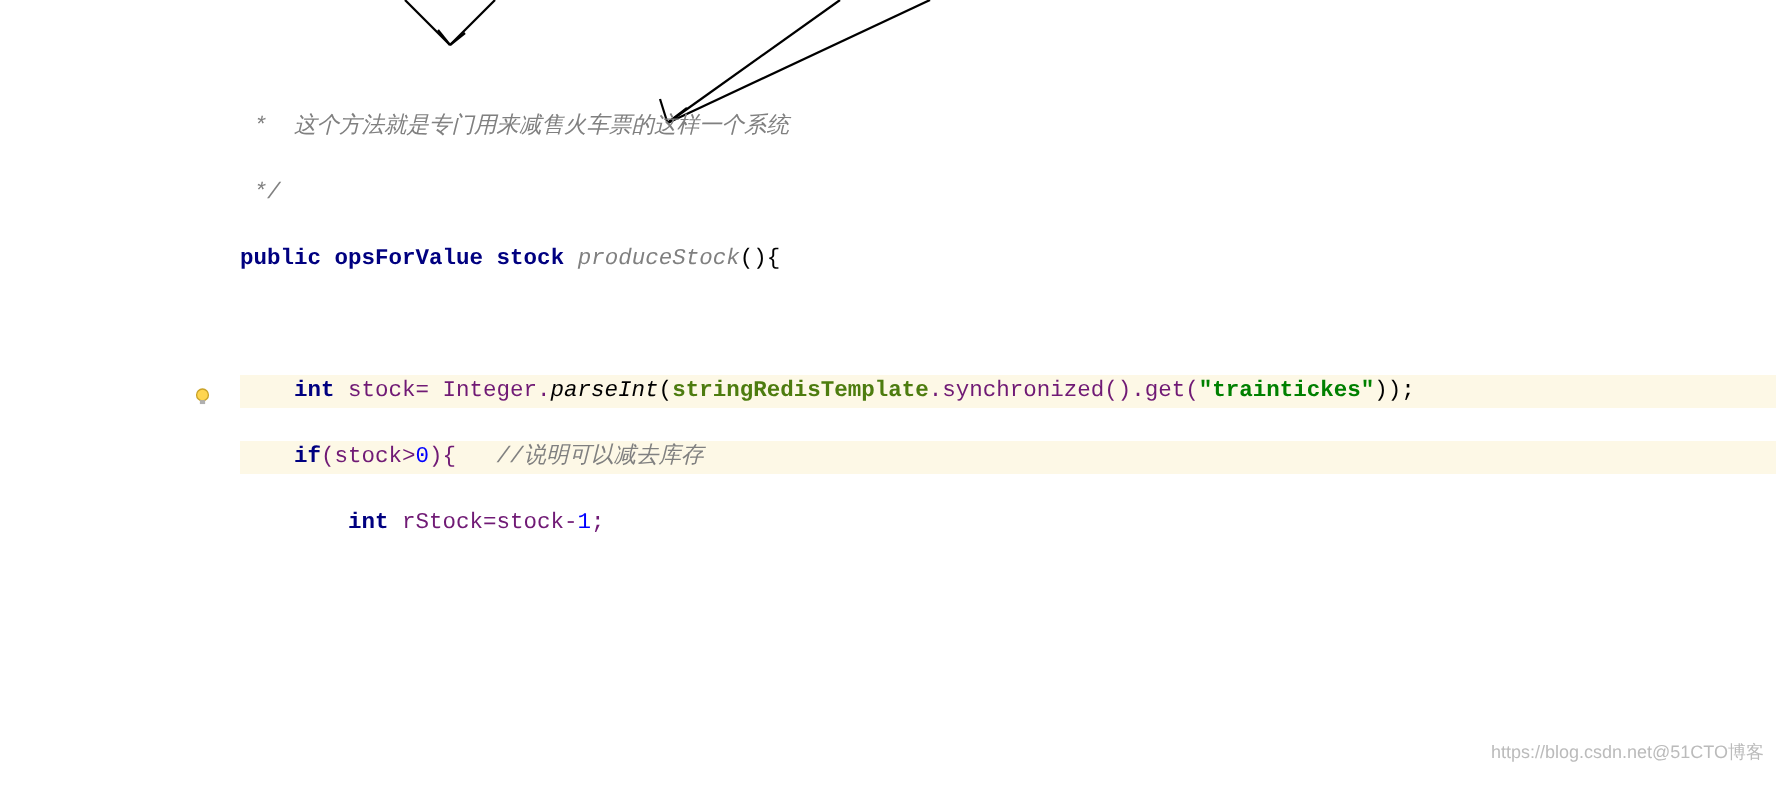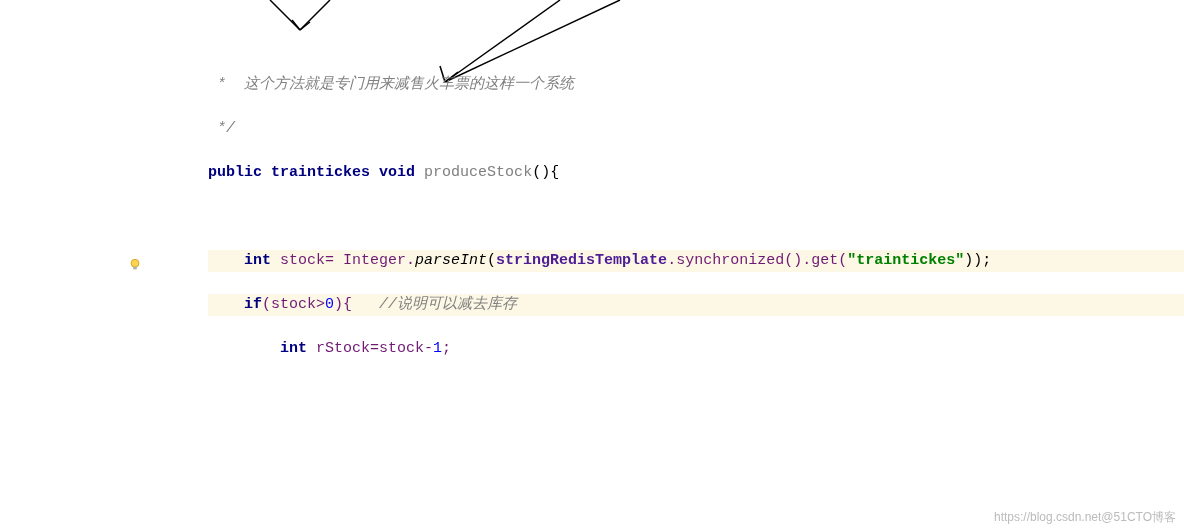--- a/index.html
+++ b/index.html
@@ -30,35 +30,35 @@
   .bulb {
     position: absolute;
     left: 128px;
     top: 258px;
     width: 14px;
     height: 14px;
   }
   .code-area {
     margin-left: 160px;
   }
-  .line { min-height: 22px; margin-left: 48px; }
+  .line { min-height: 22px; }
   .hl-yellow { background: #fdf8e6; }
   .c-comment { color: #808080; font-style: italic; }
   .c-keyword { color: #000080; font-weight: bold; font-family: Liberation Mono, monospace; }
   .c-type    { color: #000080; font-weight: bold; }
   .c-method-italic { color: #000000; font-style: italic; }
-  .c-field-bold { color: #4c1d95; font-weight: bold; }
+  .c-field-bold { color: #4d7c0f; font-weight: bold; }
   .c-string  { color: #008000; font-weight: bold; }
   .c-num     { color: #0000ff; }
   .c-plain   { color: #701a75; }
   .c-paren   { color: #000000; }
   .watermark {
     position: absolute;
     right: 8px;
-    bottom: 4px;
+    bottom: 20px;
     font-family: sans-serif;
     font-size: 12px;
     color: #bbbbbb;
   }
   .arrows {
     position: absolute;
     top: 0;
     left: 0;
     pointer-events: none;
   }
@@ -83,21 +83,21 @@
   <svg class="bulb" viewBox="0 0 16 16">
     <circle cx="8" cy="6" r="4.5" fill="#ffd54f" stroke="#c9a227" stroke-width="1"></circle>
     <rect x="6" y="10" width="4" height="3" fill="#b0b0b0"></rect>
   </svg>
 </div>
 
 <div class="editor">
 <div class="code-area">
 <div class="line"><span class="c-comment"> *  这个方法就是专门用来减售火车票的这样一个系统</span></div>
 <div class="line"><span class="c-comment"> */</span></div>
-<div class="line"><span class="c-keyword">public</span><span class="c-plain"> </span><span class="c-keyword">traintickes</span><span class="c-plain"> </span><span class="c-keyword">void</span><span class="c-plain"> </span><span class="c-plain" style="color:#808080;">produceStock</span><span class="c-paren">(){</span></div>
+<div class="line"><span class="c-keyword">public</span><span class="c-plain"> </span><span class="c-keyword">opsForValue</span><span class="c-plain"> </span><span class="c-keyword">stock</span><span class="c-plain"> </span><span class="c-plain" style="color:#808080;font-style:italic;">produceStock</span><span class="c-paren">(){</span></div>
 <div class="line"></div>
 <div class="line hl-yellow"><span class="c-plain">    </span><span class="c-type">int</span><span class="c-plain"> stock= Integer.</span><span class="c-method-italic">parseInt</span><span class="c-paren">(</span><span class="c-field-bold">stringRedisTemplate</span><span class="c-plain">.synchronized().get(</span><span class="c-string">"traintickes"</span><span class="c-paren">));</span></div>
 <div class="line hl-yellow"><span class="c-plain">    </span><span class="c-keyword">if</span><span class="c-plain">(stock&gt;</span><span class="c-num">0</span><span class="c-plain">){   </span><span class="c-comment">//说明可以减去库存</span></div>
 <div class="line"><span class="c-plain">        </span><span class="c-type">int</span><span class="c-plain"> rStock=stock-</span><span class="c-num">1</span><span class="c-plain">;</span></div>
 
 
 
 
 
 

